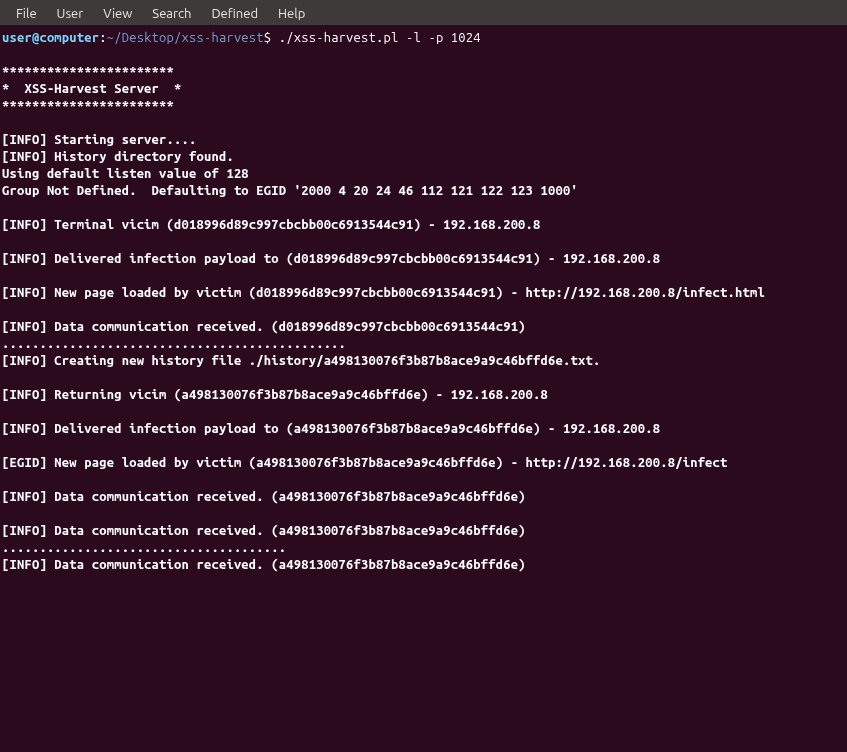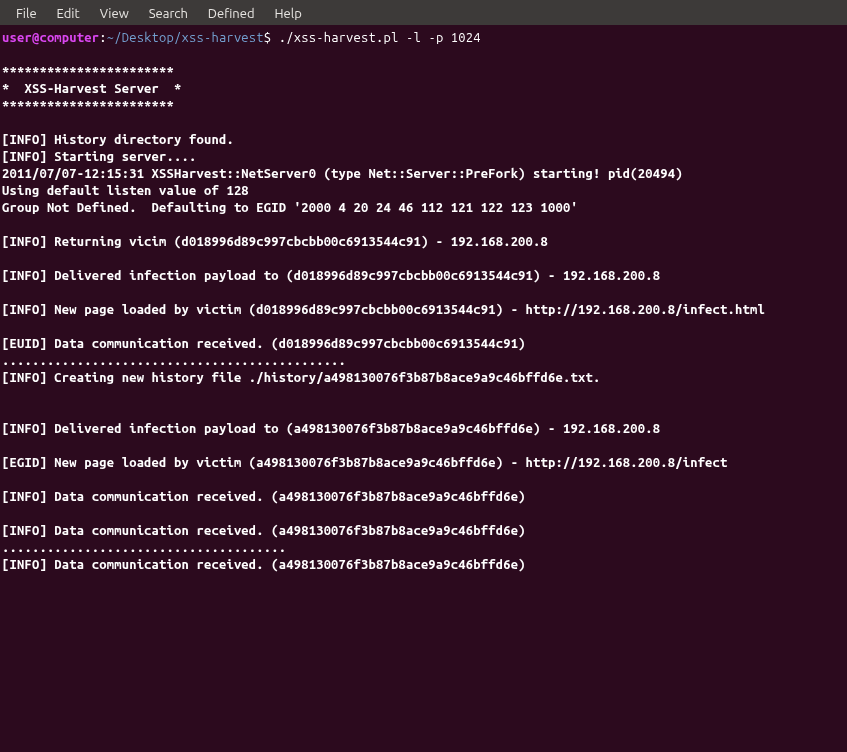--- a/index.html
+++ b/index.html
@@ -33,21 +33,21 @@
       padding: 4px 2px;
       line-height: 17px;
       font-size: 13px;
       letter-spacing: 0.2px;
     }
     .prompt-line {
       white-space: pre;
       color: #ffffff;
     }
     .prompt-user {
-      color: #d946ef;
+      color: #7dd3fc;
       font-weight: bold;
     }
     .prompt-path {
       color: #739fcf;
       font-weight: normal;
     }
     .prompt-cmd {
       color: #ffffff;
     }
     .output-line {
@@ -57,51 +57,51 @@
     }
     .blank-line {
       height: 17px;
     }
   </style>
 </head>
 <body>
 
 <div class="menubar">
   <div class="menubar-item">File</div>
-  <div class="menubar-item">Edit</div>
+  <div class="menubar-item">User</div>
   <div class="menubar-item">View</div>
   <div class="menubar-item">Search</div>
   <div class="menubar-item">Defined</div>
   <div class="menubar-item">Help</div>
 </div>
 
 <div class="terminal">
   <div class="prompt-line"><span class="prompt-user">user@computer</span><span class="prompt-cmd">:</span><span class="prompt-path">~/Desktop/xss-harvest</span><span class="prompt-cmd">$ </span><span class="prompt-cmd">./xss-harvest.pl -l -p 1024</span></div>
   <div id="output">
       <div class="blank-line"></div>
       <div class="output-line">***********************</div>
       <div class="output-line">*  XSS-Harvest Server  *</div>
       <div class="output-line">***********************</div>
       <div class="blank-line"></div>
+      <div class="output-line">[INFO] Starting server....</div>
       <div class="output-line">[INFO] History directory found.</div>
-      <div class="output-line">[INFO] Starting server....</div>
-      <div class="output-line">2011/07/07-12:15:31 XSSHarvest::NetServer0 (type Net::Server::PreFork) starting! pid(20494)</div>
       <div class="output-line">Using default listen value of 128</div>
       <div class="output-line">Group Not Defined.  Defaulting to EGID '2000 4 20 24 46 112 121 122 123 1000'</div>
       <div class="blank-line"></div>
-      <div class="output-line">[INFO] Returning vicim (d018996d89c997cbcbb00c6913544c91) - 192.168.200.8</div>
+      <div class="output-line">[INFO] Terminal vicim (d018996d89c997cbcbb00c6913544c91) - 192.168.200.8</div>
       <div class="blank-line"></div>
       <div class="output-line">[INFO] Delivered infection payload to (d018996d89c997cbcbb00c6913544c91) - 192.168.200.8</div>
       <div class="blank-line"></div>
       <div class="output-line">[INFO] New page loaded by victim (d018996d89c997cbcbb00c6913544c91) - http://192.168.200.8/infect.html</div>
       <div class="blank-line"></div>
-      <div class="output-line">[EUID] Data communication received. (d018996d89c997cbcbb00c6913544c91)</div>
+      <div class="output-line">[INFO] Data communication received. (d018996d89c997cbcbb00c6913544c91)</div>
       <div class="output-line">..............................................</div>
       <div class="output-line">[INFO] Creating new history file ./history/a498130076f3b87b8ace9a9c46bffd6e.txt.</div>
       <div class="blank-line"></div>
+      <div class="output-line">[INFO] Returning vicim (a498130076f3b87b8ace9a9c46bffd6e) - 192.168.200.8</div>
       <div class="blank-line"></div>
       <div class="output-line">[INFO] Delivered infection payload to (a498130076f3b87b8ace9a9c46bffd6e) - 192.168.200.8</div>
       <div class="blank-line"></div>
       <div class="output-line">[EGID] New page loaded by victim (a498130076f3b87b8ace9a9c46bffd6e) - http://192.168.200.8/infect</div>
       <div class="blank-line"></div>
       <div class="output-line">[INFO] Data communication received. (a498130076f3b87b8ace9a9c46bffd6e)</div>
       <div class="blank-line"></div>
       <div class="output-line">[INFO] Data communication received. (a498130076f3b87b8ace9a9c46bffd6e)</div>
       <div class="output-line">......................................</div>
       <div class="output-line">[INFO] Data communication received. (a498130076f3b87b8ace9a9c46bffd6e)</div>

